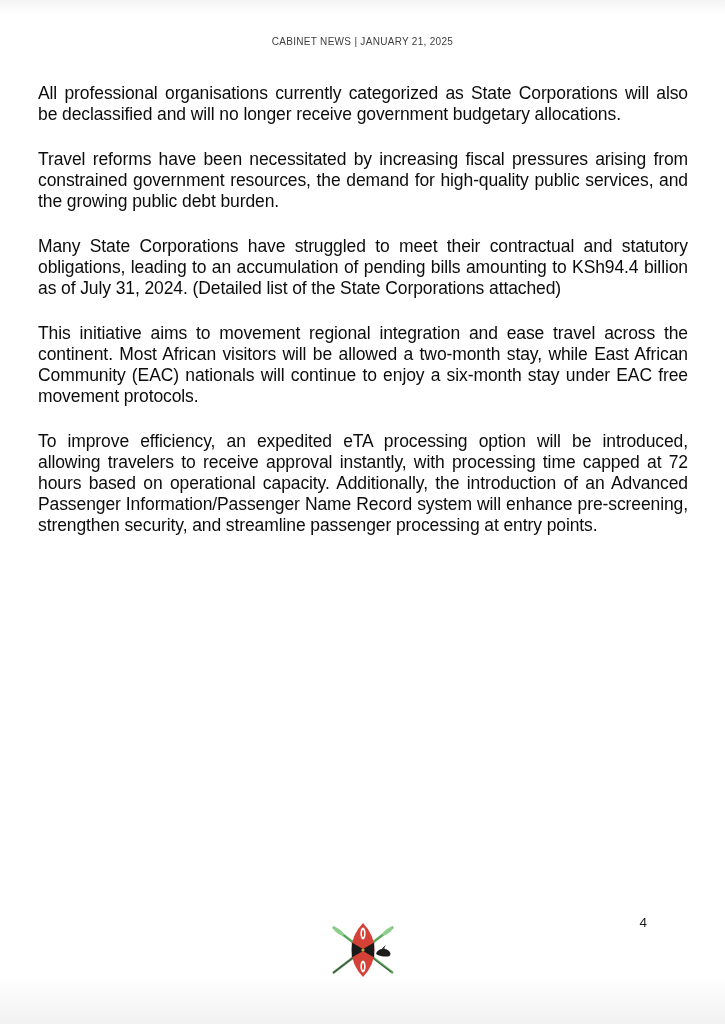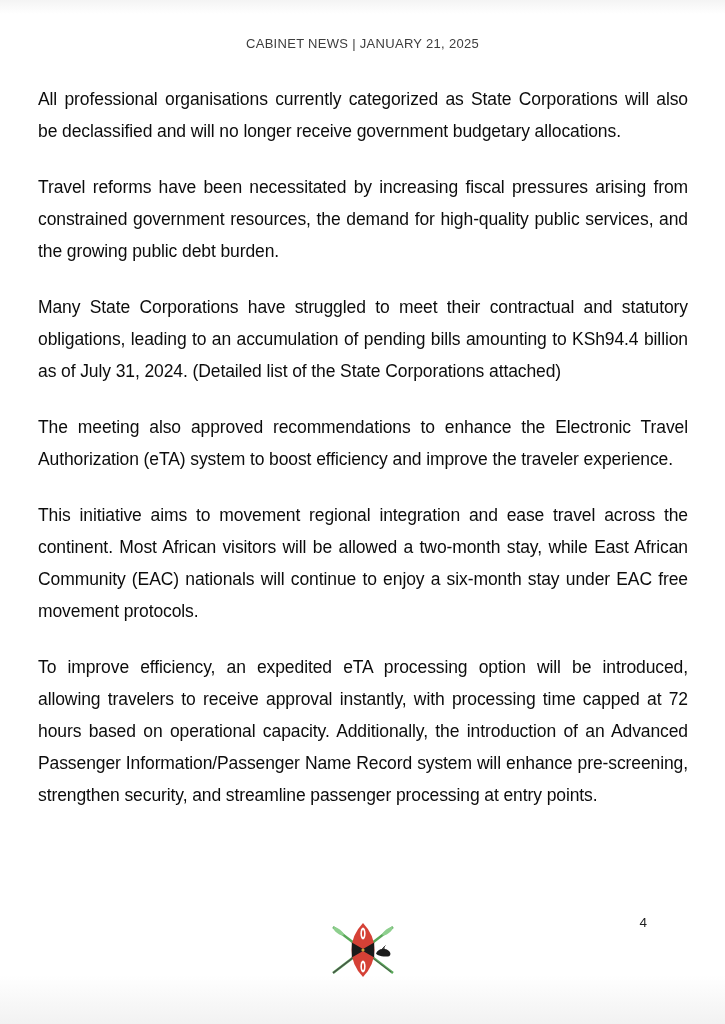--- a/index.html
+++ b/index.html
@@ -15,35 +15,35 @@
     position: absolute;
     inset: 0;
     background: linear-gradient(180deg, #f4f4f4 0px, #ffffff 14px, #ffffff 975px, #f2f2f2 1024px);
   }
   .doc-header {
     position: absolute;
     top: 36px;
     left: 0;
     right: 0;
     text-align: center;
-    font-size: 13px;
+    font-size: 10px;
     font-weight: 400;
     letter-spacing: 0.3px;
     color: #3d3d3d;
   }
   .content {
     position: absolute;
     top: 83px;
     left: 38px;
     right: 37px;
   }
   .content p {
     margin: 0 0 24px 0;
     font-size: 17.5px;
-    line-height: 32px;
+    line-height: 21px;
     text-align: justify;
     color: #0c0c0c;
     letter-spacing: -0.1px;
   }
   .content p:last-child { margin-bottom: 0; margin-top: 20px; }
   .page-number {
     position: absolute;
     top: 915px;
     right: 78px;
     font-size: 13.5px;
@@ -62,21 +62,20 @@
 <body>
 
 <div class="page">
 
   <div class="doc-header">CABINET NEWS | JANUARY 21, 2025</div>
 
   <div class="content">
     <p>All professional organisations currently categorized as State Corporations will also be declassified and will no longer receive government budgetary allocations.</p>
     <p>Travel reforms have been necessitated by increasing fiscal pressures arising from constrained government resources, the demand for high-quality public services, and the growing public debt burden.</p>
     <p>Many State Corporations have struggled to meet their contractual and statutory obligations, leading to an accumulation of pending bills amounting to KSh94.4 billion as of July 31, 2024. (Detailed list of the State Corporations attached)</p>
-    <p>The meeting also approved recommendations to enhance the Electronic Travel Authorization (eTA) system to boost efficiency and improve the traveler experience.</p>
     <p>This initiative aims to movement regional integration and ease travel across the continent. Most African visitors will be allowed a two-month stay, while East African Community (EAC) nationals will continue to enjoy a six-month stay under EAC free movement protocols.</p>
     <p>To improve efficiency, an expedited eTA processing option will be introduced, allowing travelers to receive approval instantly, with processing time capped at 72 hours based on operational capacity. Additionally, the introduction of an Advanced Passenger Information/Passenger Name Record system will enhance pre-screening, strengthen security, and streamline passenger processing at entry points.</p>
   </div>
 
   <div class="page-number">4</div>
 
   <div class="logo">
     <svg width="76" height="68" viewBox="0 0 76 66" xmlns="http://www.w3.org/2000/svg">
 
       <line x1="8" y1="10" x2="68" y2="56" stroke="#58a758" stroke-width="2.4"></line>

